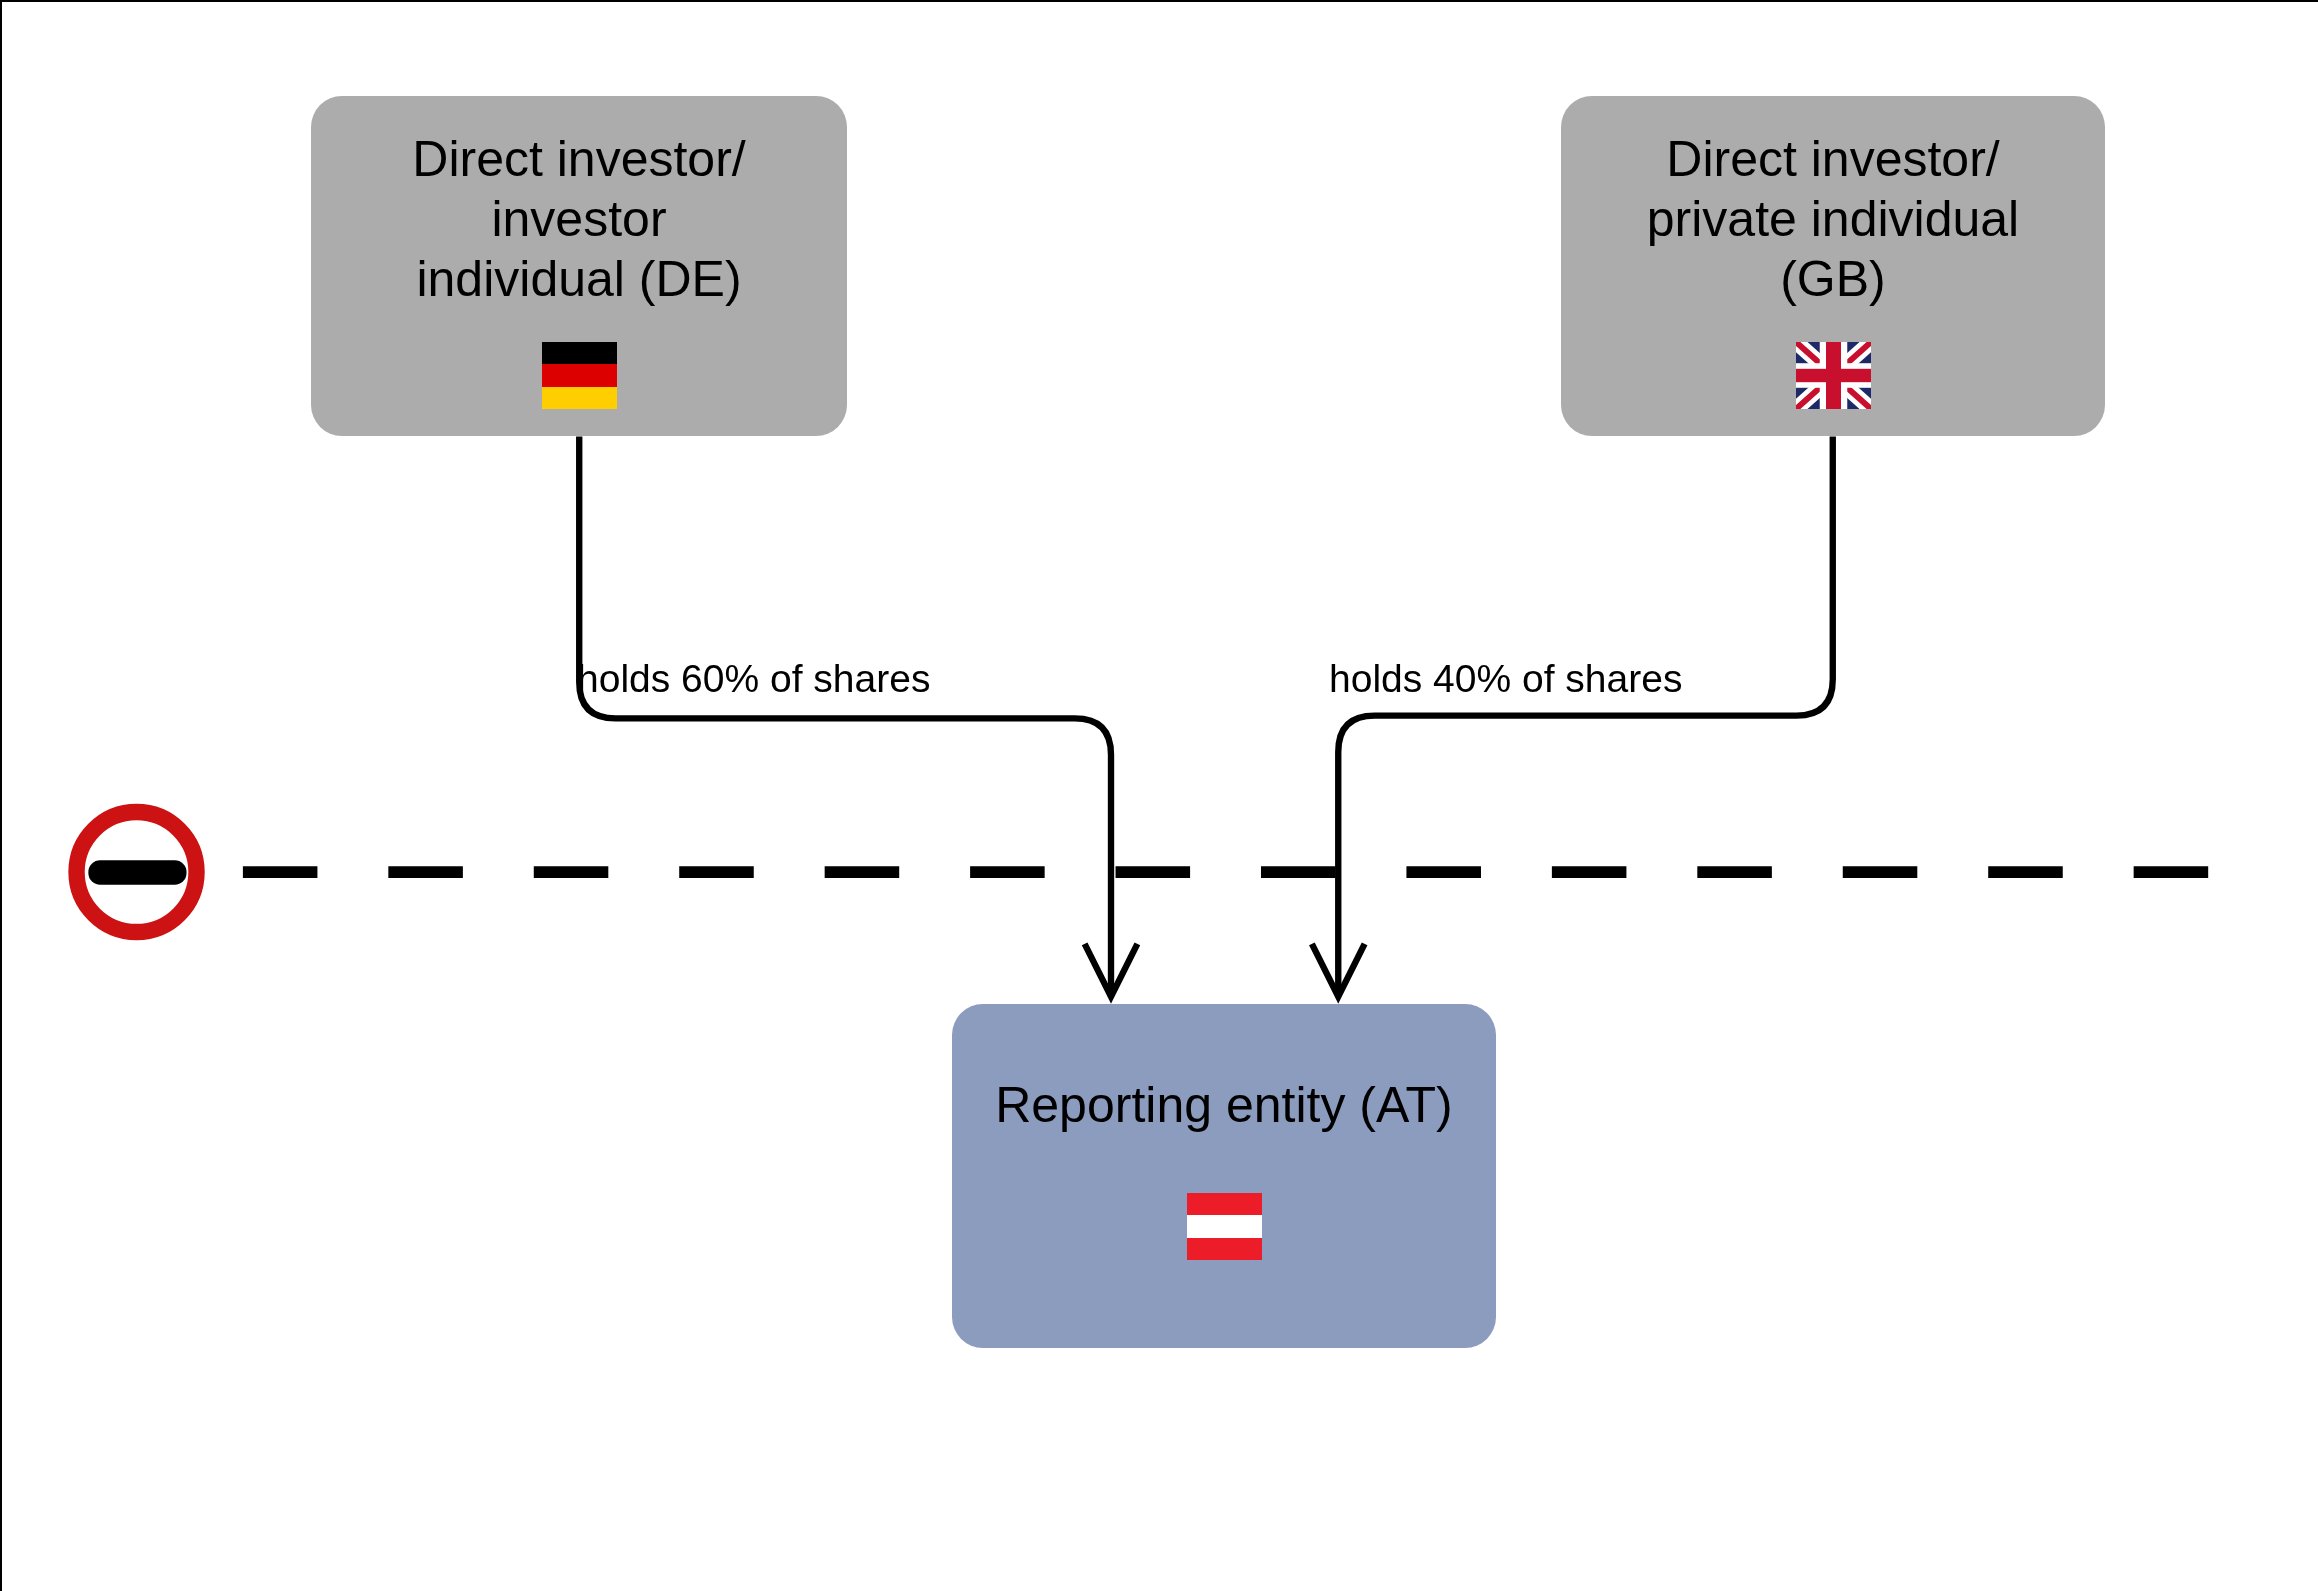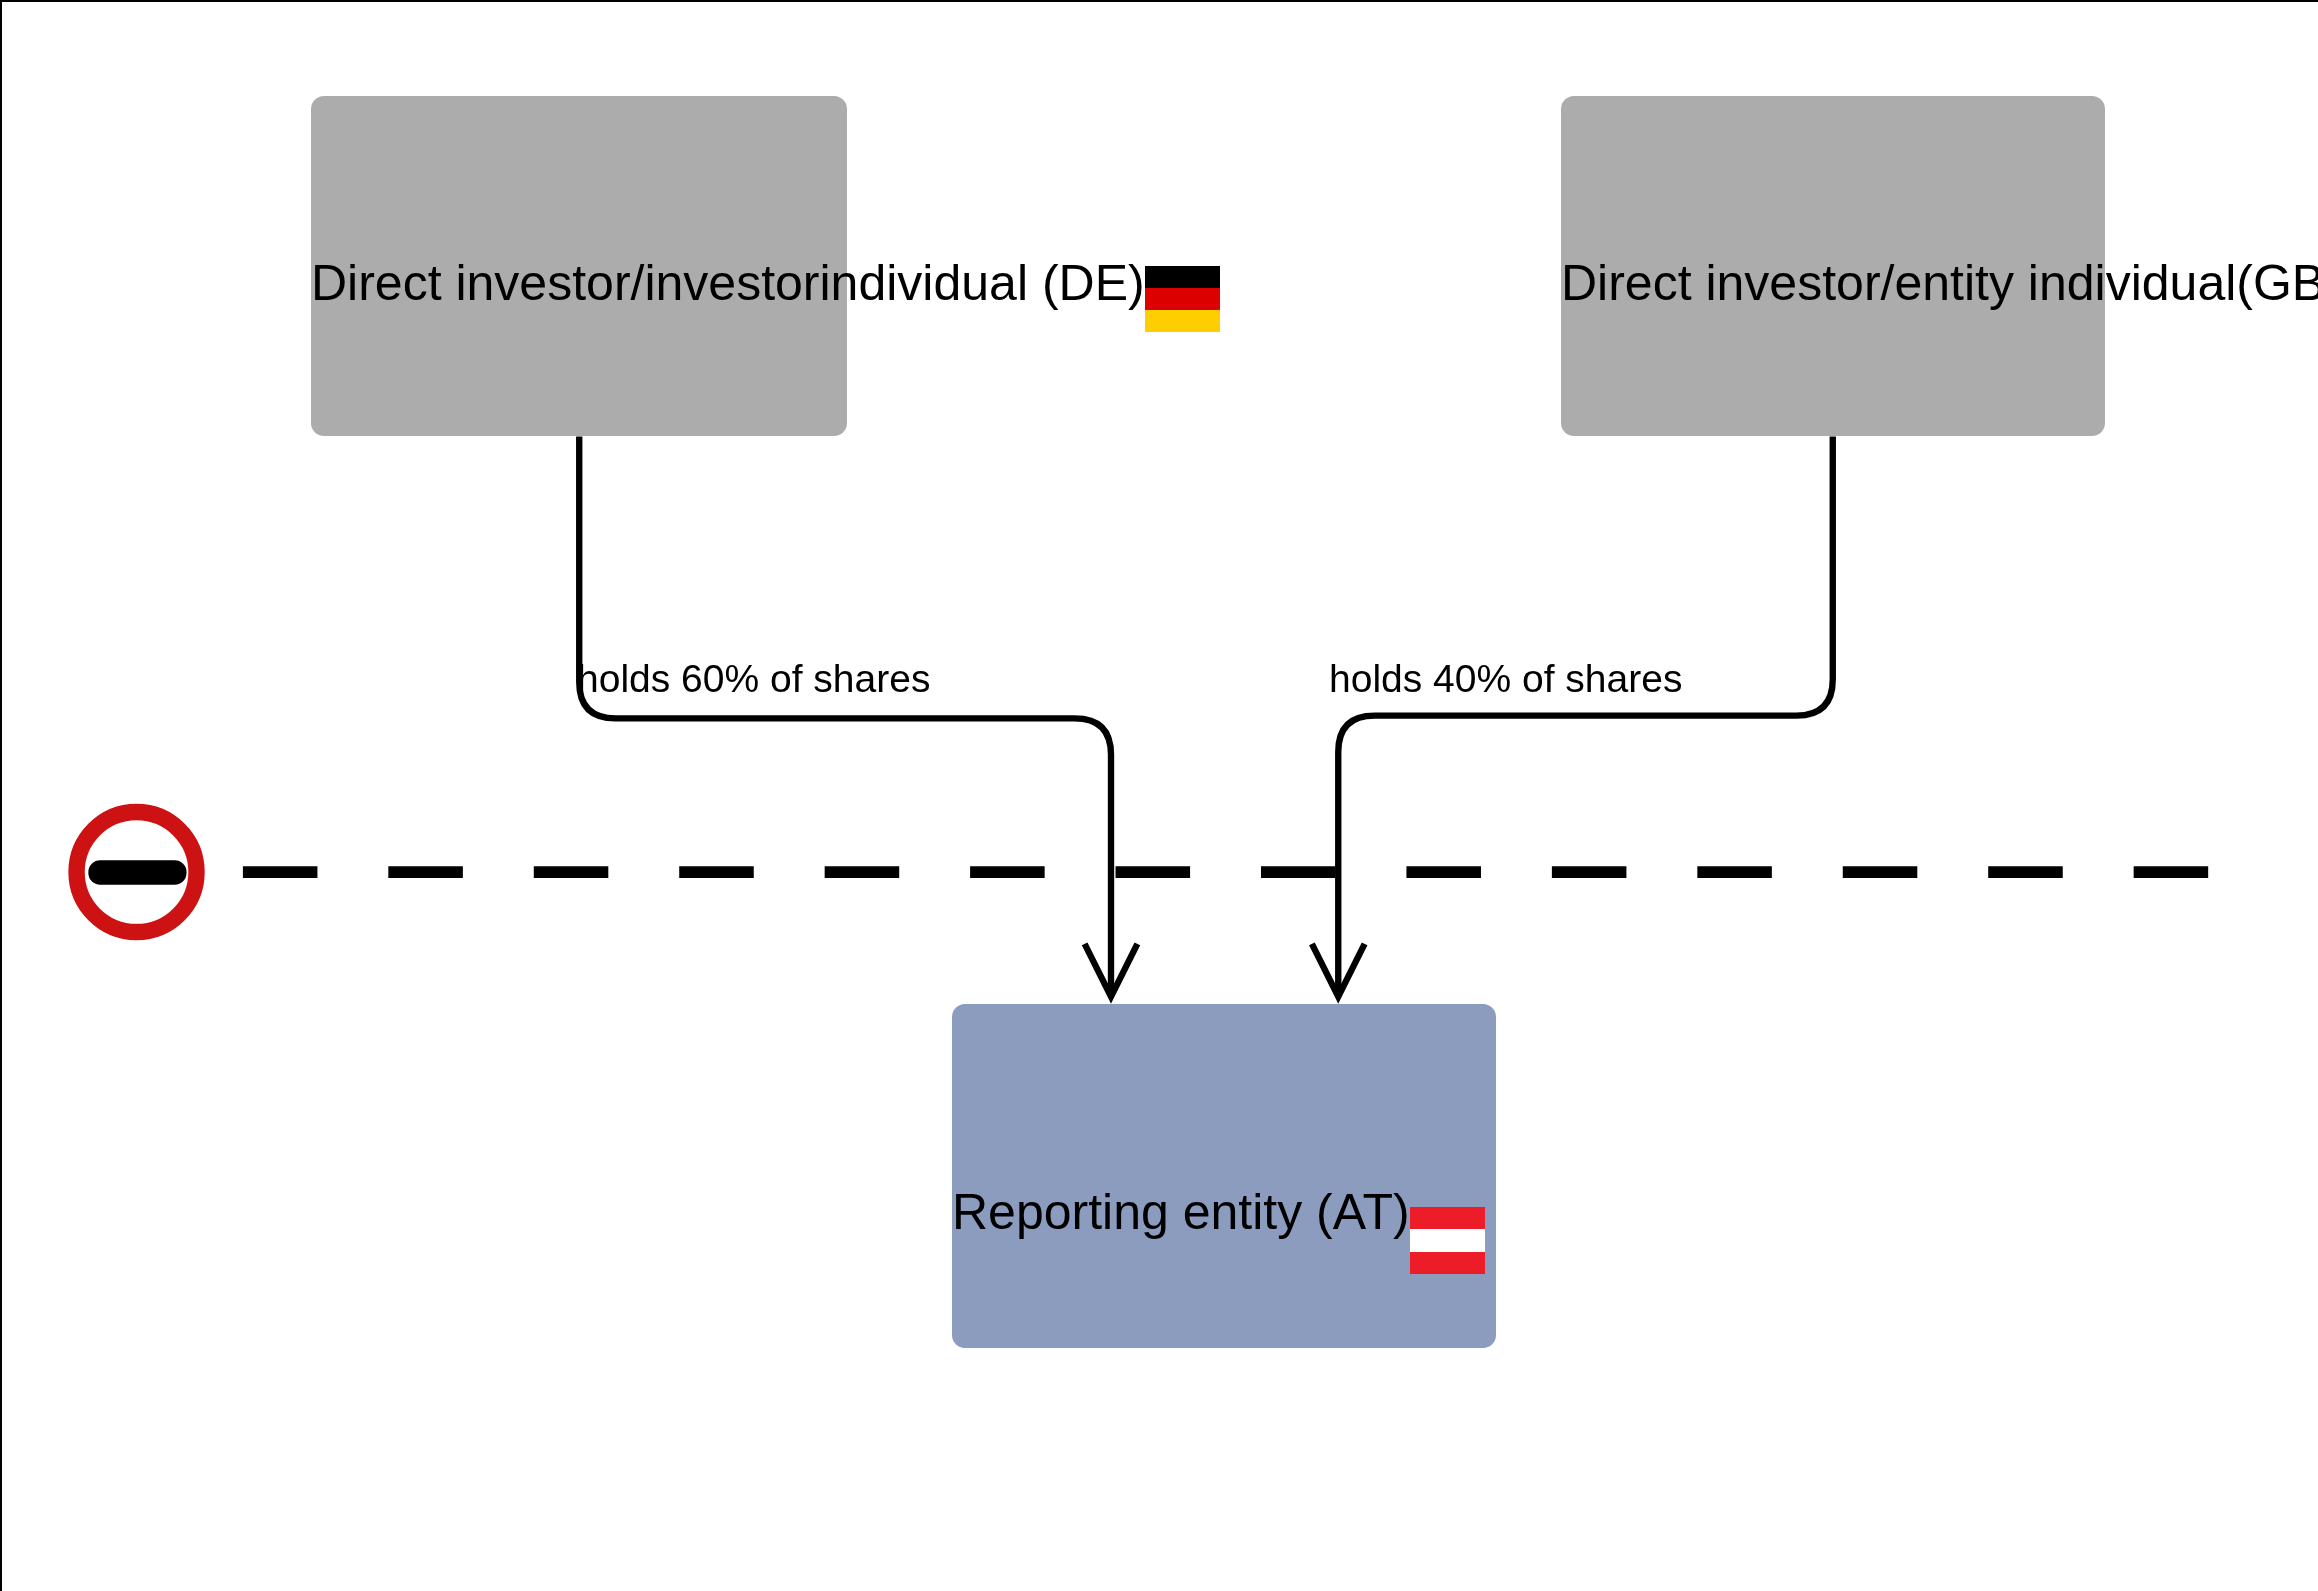--- a/index.html
+++ b/index.html
@@ -9,22 +9,22 @@
     background:#ffffff;
     border-top:2.7px solid #000;
     border-left:2.7px solid #000;
     box-sizing:border-box;
     overflow:hidden;
     font-family:"Liberation Sans", sans-serif;
     color:#000;
   }
   .node{
     position:absolute;
-    border-radius:13px;
-    display:flex;flex-direction:row;align-items:center;
+    border-radius:31px;
+    display:flex;flex-direction:column;align-items:center;
     box-sizing:border-box;
   }
   .node.gray{background:#ACACAC;}
   .node.blue{background:#8C9CBF;}
   .node-text{
     font-size:50px;line-height:60px;text-align:center;white-space:nowrap;
   }
   .flag{display:flex;flex-direction:column;width:75px;height:67px;flex:0 0 auto;}
   .flag > div{flex:1;}
   .de-s1{background:#000000;}
@@ -72,21 +72,21 @@
     <div class="node-text">individual (DE)</div>
     <div class="flag mt36">
       <div class="de-s1"></div>
         <div class="de-s2"></div>
         <div class="de-s3"></div>
     </div>
   </div>
 
   <div class="node gray pt36" style="left:1559px;top:94px;width:544px;height:340px;">
     <div class="node-text">Direct investor/</div>
-    <div class="node-text">entity individual</div>
+    <div class="node-text">private individual</div>
     <div class="node-text">(GB)</div>
     <svg class="mt36" width="75" height="67" viewBox="0 0 60 60" preserveAspectRatio="none">
       <rect x="0" y="0" width="60" height="60" fill="#1E2A67"></rect>
       <path d="M0 0 L60 60 M60 0 L0 60" stroke="#ffffff" stroke-width="13"></path>
       <path d="M0 0 L60 60 M60 0 L0 60" stroke="#C8102E" stroke-width="5"></path>
       <rect x="19" y="0" width="22" height="60" fill="#ffffff"></rect>
       <rect x="0" y="19" width="60" height="22" fill="#ffffff"></rect>
       <rect x="24" y="0" width="12" height="60" fill="#C8102E"></rect>
       <rect x="0" y="24" width="60" height="12" fill="#C8102E"></rect>
     </svg>

